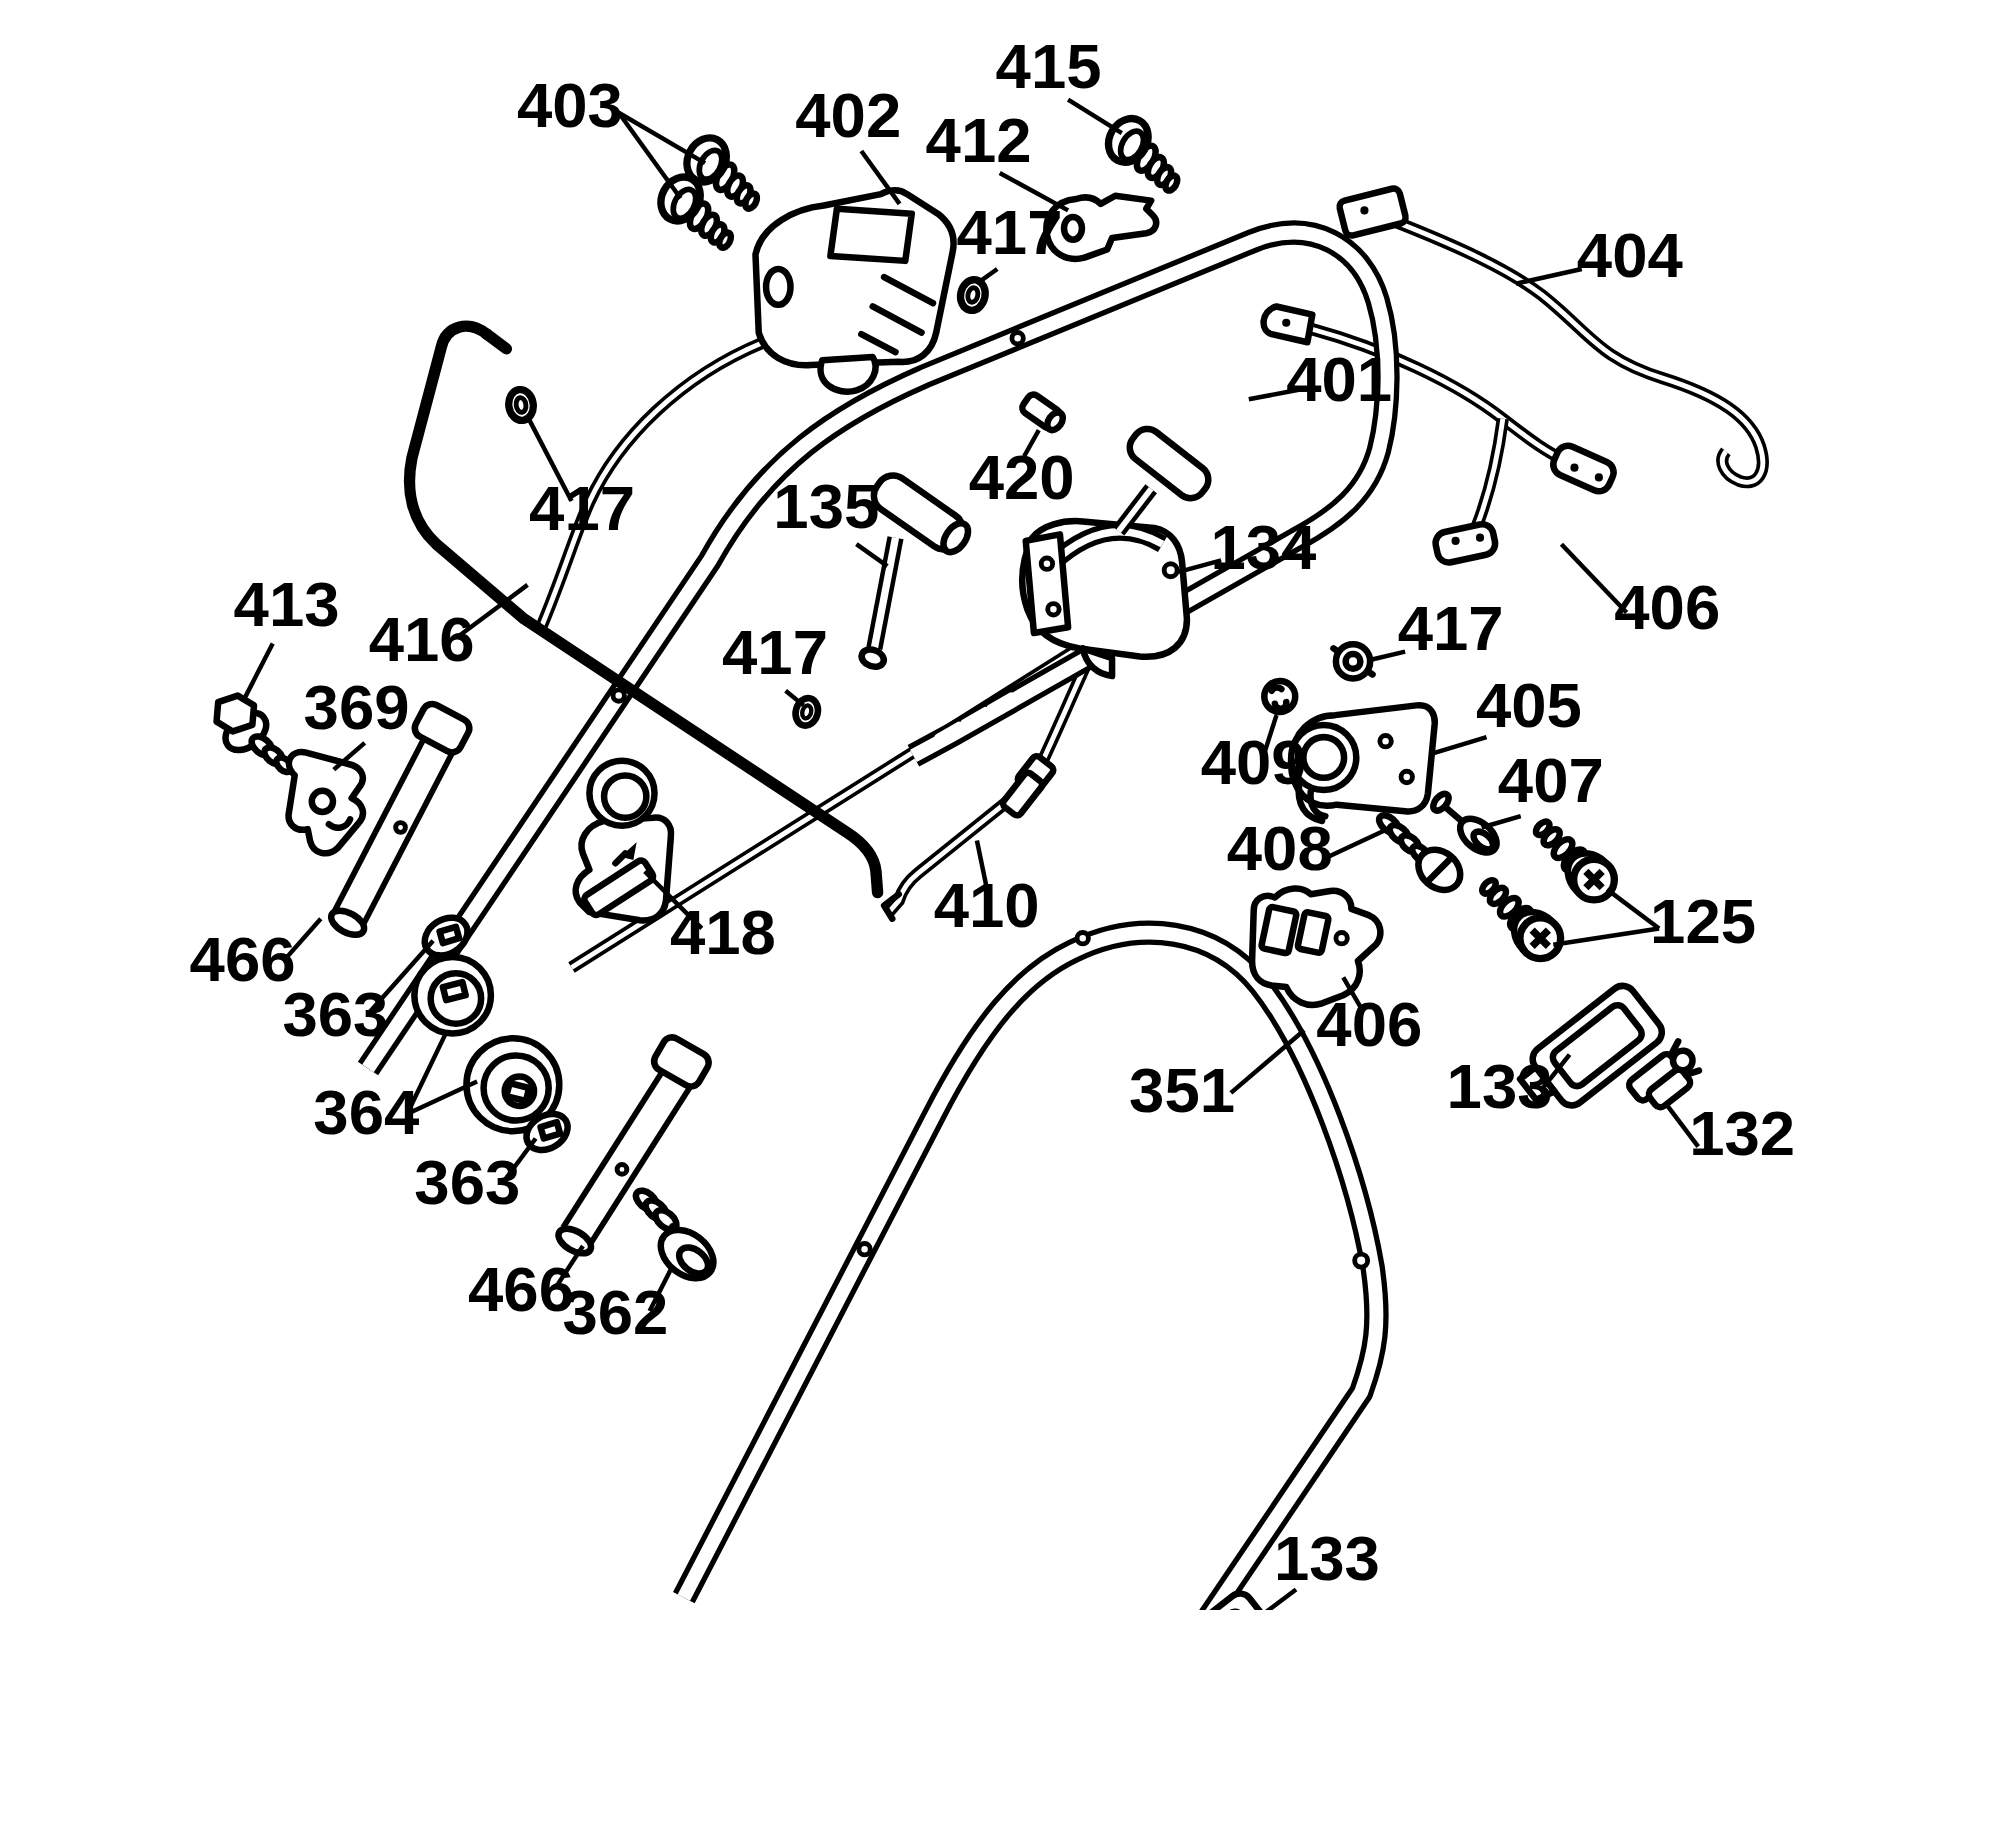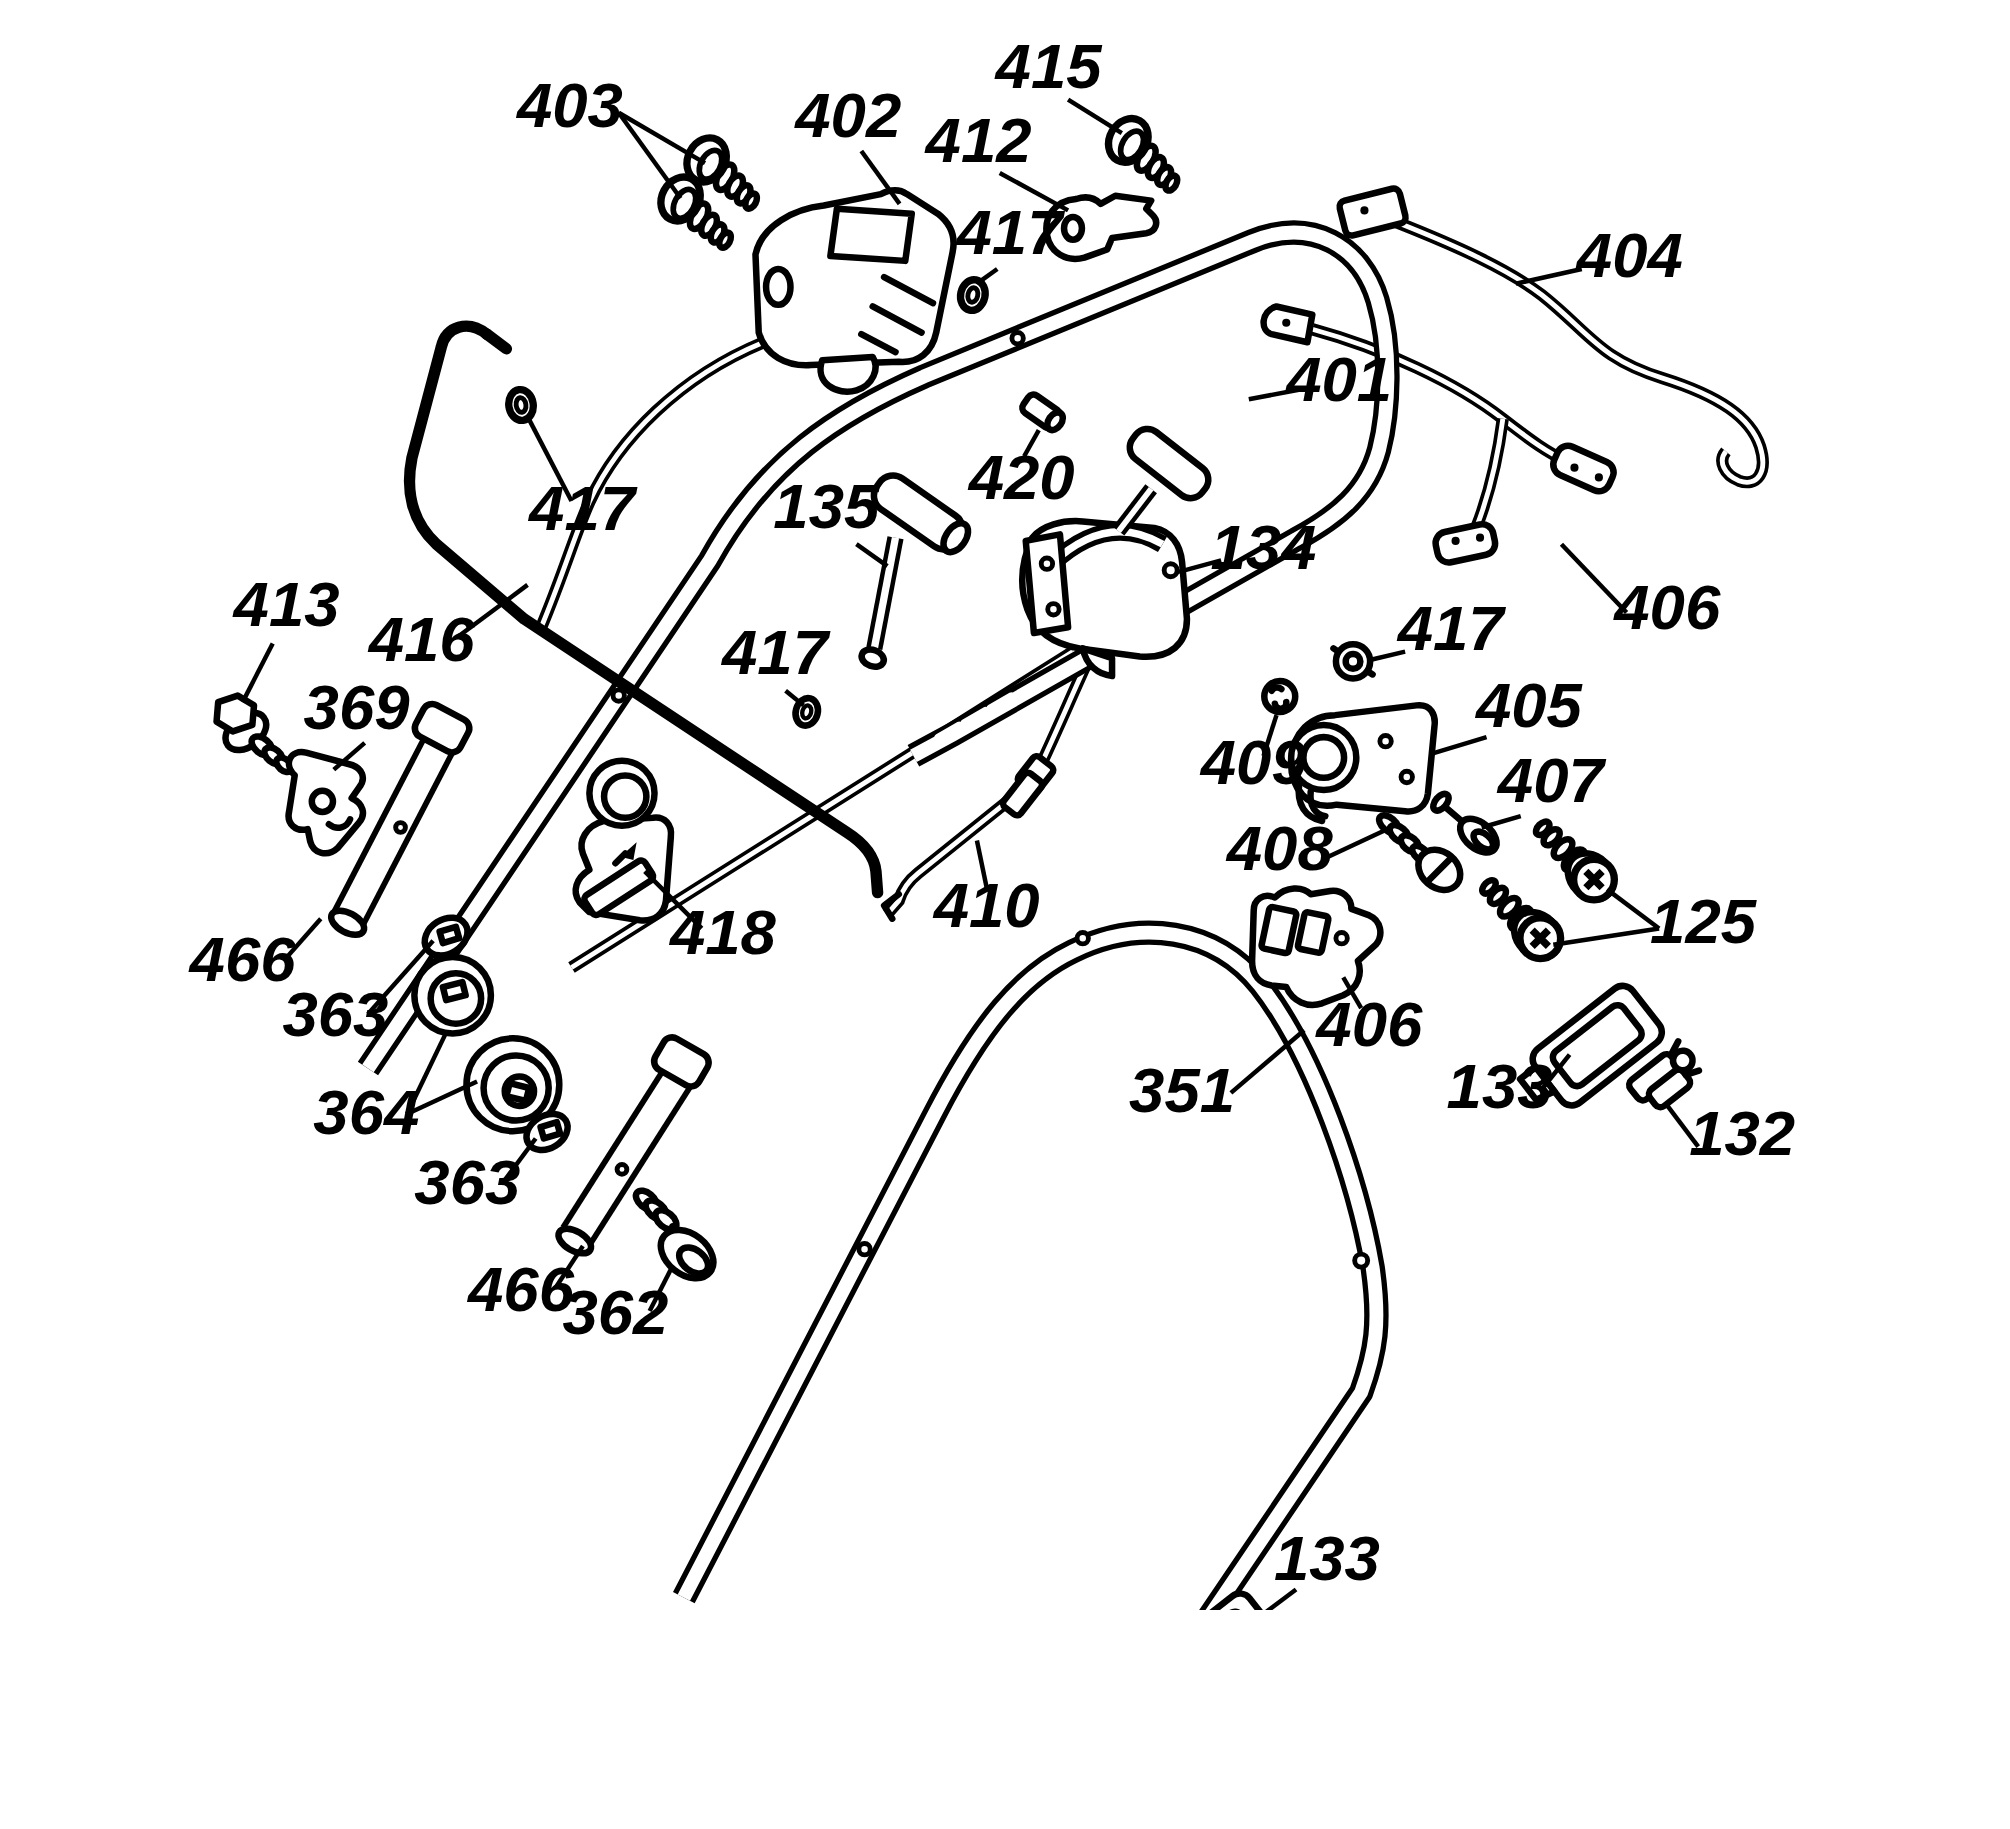--- a/index.html
+++ b/index.html
@@ -1,16 +1,16 @@
 <!DOCTYPE html>
 <html style="font-size:13px"><head>
 <meta charset="utf-8">
 <style>
   html,body{margin:0;padding:0;background:#fff;}
-  #stage{position:relative;width:2010px;height:1610px;background:#ffffff;overflow:hidden;font-style:italic;}
+  #stage{position:relative;width:2010px;height:1610px;background:#ffffff;overflow:hidden;}
   svg{position:absolute;left:0;top:0;}
   .tube-o{fill:none;stroke:#000;stroke-width:30;stroke-linejoin:round;}
   .tube-i{fill:none;stroke:#fff;stroke-width:17;stroke-linejoin:round;}
   .cab-o{fill:none;stroke:#000;stroke-width:15;}
   .cab-i{fill:none;stroke:#fff;stroke-width:6;}
   .wire{fill:none;stroke:#000;stroke-width:14;stroke-linecap:round;stroke-linejoin:round;}
   .ln{fill:none;stroke:#000;stroke-width:8;stroke-linejoin:round;stroke-linecap:round;}
   .fw{fill:#fff;stroke:#000;stroke-width:8;stroke-linejoin:round;}
   .fb{fill:#000;stroke:none;}
   .dot{fill:#fff;stroke:#000;stroke-width:6;}

